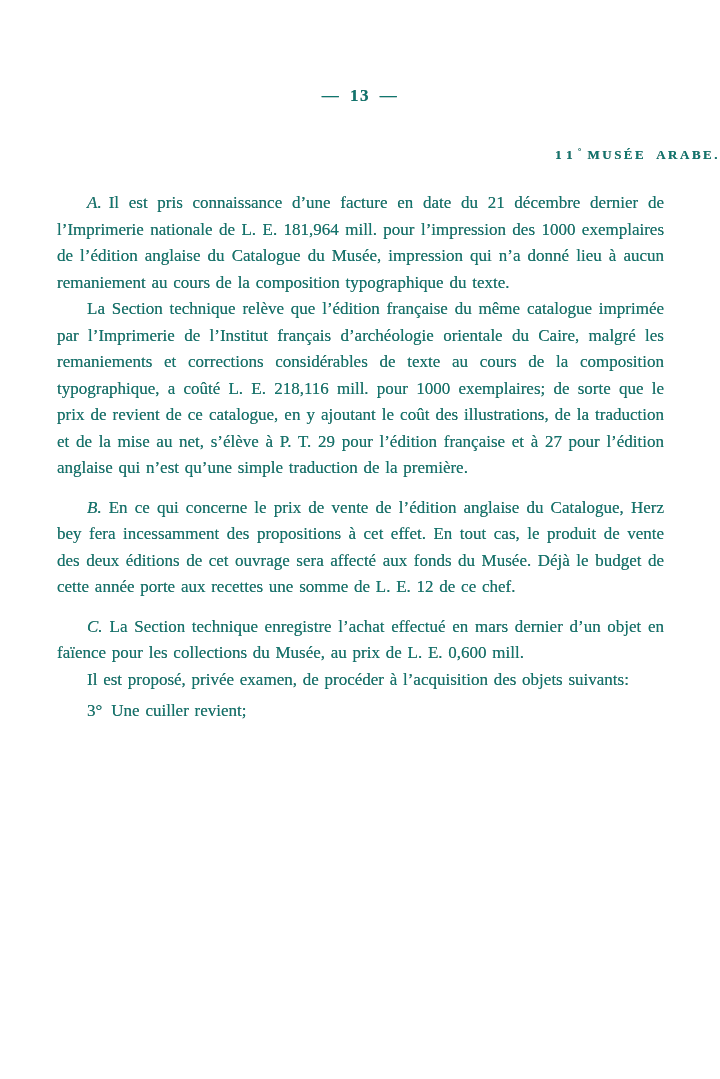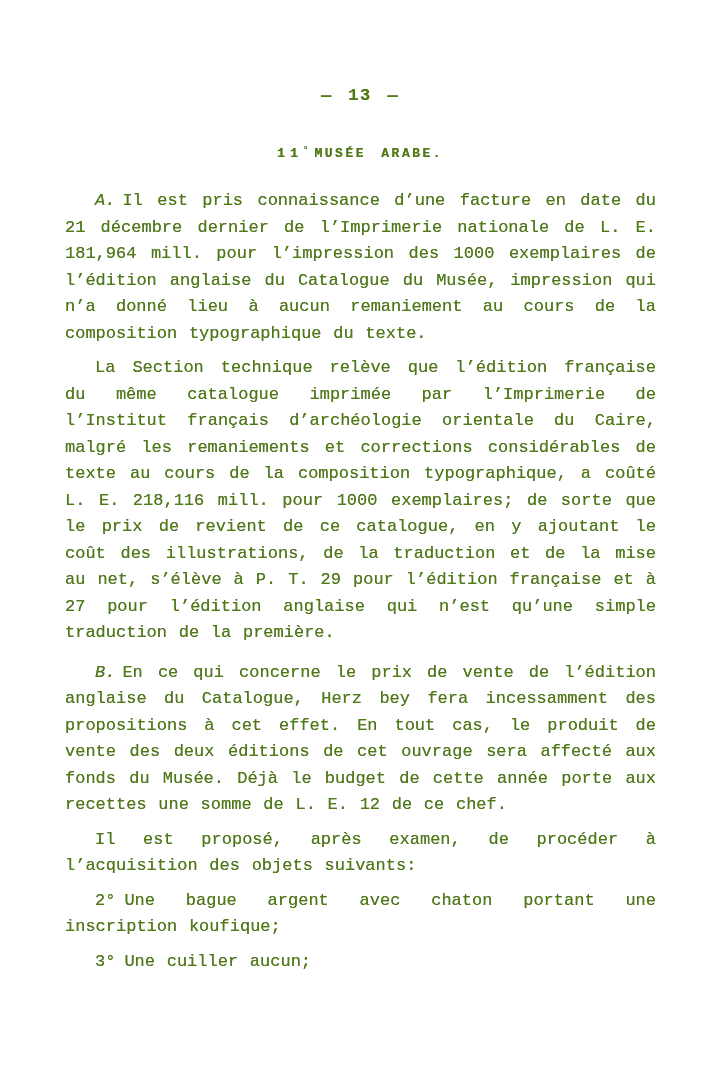--- a/index.html
+++ b/index.html
@@ -5,37 +5,37 @@
   html, body {
     margin: 0;
     padding: 0;
     background: #ffffff;
   }
   .page {
     position: relative;
     width: 720px;
     height: 994px;
     background: #ffffff;
-    color: #4d7c0f;
-    font-family: Liberation Mono, monospace;
+    color: #0f766e;
+    font-family: Liberation Serif, serif;
     overflow: hidden;
     box-sizing: border-box;
     text-shadow: 0 0 0.4px rgba(20, 18, 16, 0.55);
   }
   .page-number {
     padding-top: 86px;
     text-align: center;
     font-size: 17px;
     font-weight: 700;
     letter-spacing: 1.5px;
     word-spacing: 4px;
   }
   .section-heading {
     margin-top: 40px;
-    text-align: center;
+    text-align: right;
     font-size: 13px;
     font-weight: 700;
     letter-spacing: 2.5px;
     word-spacing: 5px;
   }
   .section-heading .num {
     letter-spacing: 5px;
     font-size: 13.5px;
   }
   .section-heading .ord {
@@ -46,21 +46,21 @@
     margin-right: 6px;
   }
   .content {
     margin: 27px 56px 0 57px;
     font-size: 17px;
     line-height: 26.5px;
     text-align: justify;
     word-spacing: 1.5px;
   }
   .content p {
-    margin: 8px;
+    margin: 0;
     text-indent: 30px;
   }
   .plabel {
     font-style: italic;
     padding-right: 7px;
   }
   .gap-before {
     margin-top: 13px !important;
   }
   .list-start {
@@ -86,22 +86,22 @@
 
   <div class="content">
 
     <p><span class="plabel">A.</span><span>Il est pris connaissance d’une facture en date du 21 décembre dernier de l’Imprimerie nationale de L. E. 181,964 mill. pour l’impression des 1000 exemplaires de l’édition anglaise du Catalogue du Musée, impression qui n’a donné lieu à aucun remaniement au cours de la composition typographique du texte.</span></p>
 
     <p><span>La Section technique relève que l’édition française du même catalogue imprimée par l’Imprimerie de l’Institut français d’archéologie orientale du Caire, malgré les remaniements et corrections considérables de texte au cours de la composition typographique, a coûté L. E. 218,116 mill. pour 1000 exemplaires; de sorte que le prix de revient de ce catalogue, en y ajoutant le coût des illustrations, de la traduction et de la mise au net, s’élève à P. T. 29 pour l’édition française et à 27 pour l’édition anglaise qui n’est qu’une simple traduction de la première.</span></p>
 
 
     <p class="gap-before"><span class="plabel">B.</span><span>En ce qui concerne le prix de vente de l’édition anglaise du Catalogue, Herz bey fera incessamment des propositions à cet effet. En tout cas, le produit de vente des deux éditions de cet ouvrage sera affecté aux fonds du Musée. Déjà le budget de cette année porte aux recettes une somme de L. E. 12 de ce chef.</span></p>
 
+    <p class="gap-before"><span class="plabel">C.</span><span>La Section technique enregistre l’achat effectué en mars dernier d’un objet en faïence pour les collections du Musée, au prix de L. E. 0,600 mill.</span></p>
 
-    <p><span>Il est proposé, après examen, de procéder à l’acquisition des objets suivants:</span></p>
+    <p><span>Il est proposé, privée examen, de procéder à l’acquisition des objets suivants:</span></p>
 
 
-    <p class="list-item"><span class="marker">2°</span><span>Une bague argent avec chaton portant une inscription koufique;</span></p>
 
-    <p class="list-item"><span class="marker">3°</span><span>Une cuiller aucun;</span></p>
+    <p class="list-item"><span class="marker">3°</span><span>Une cuiller revient;</span></p>
 
   </div>
 </div>
 
 </body></html>

